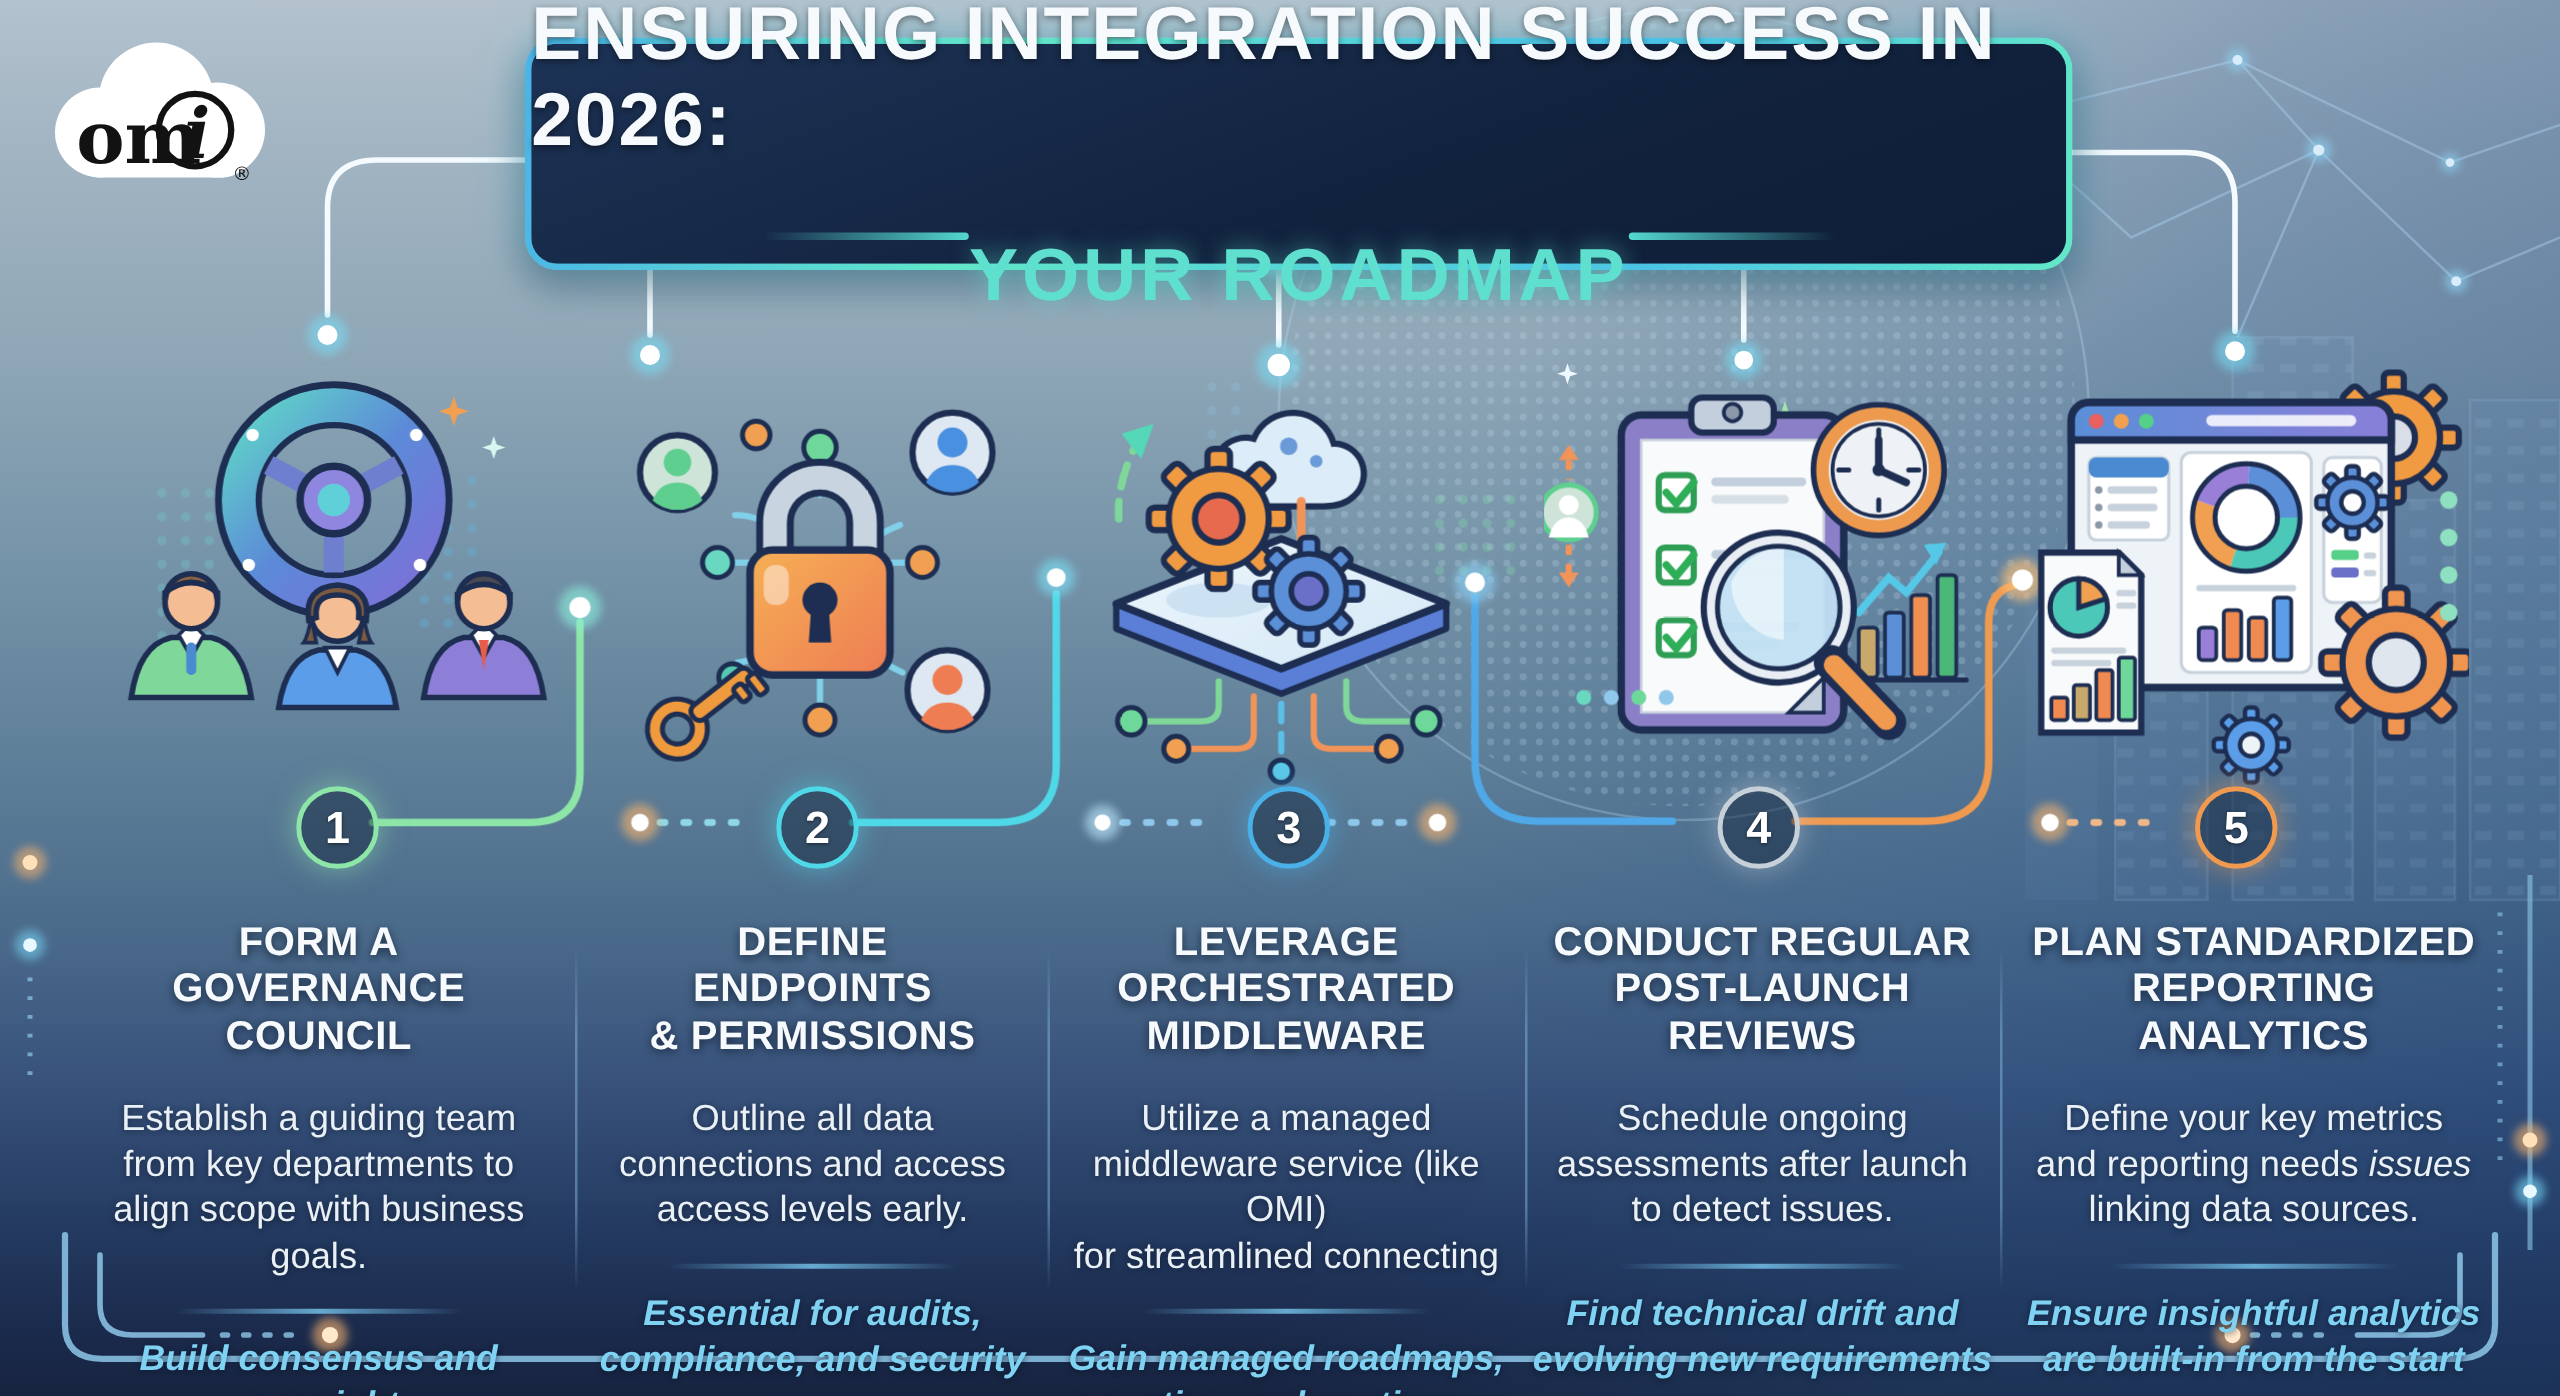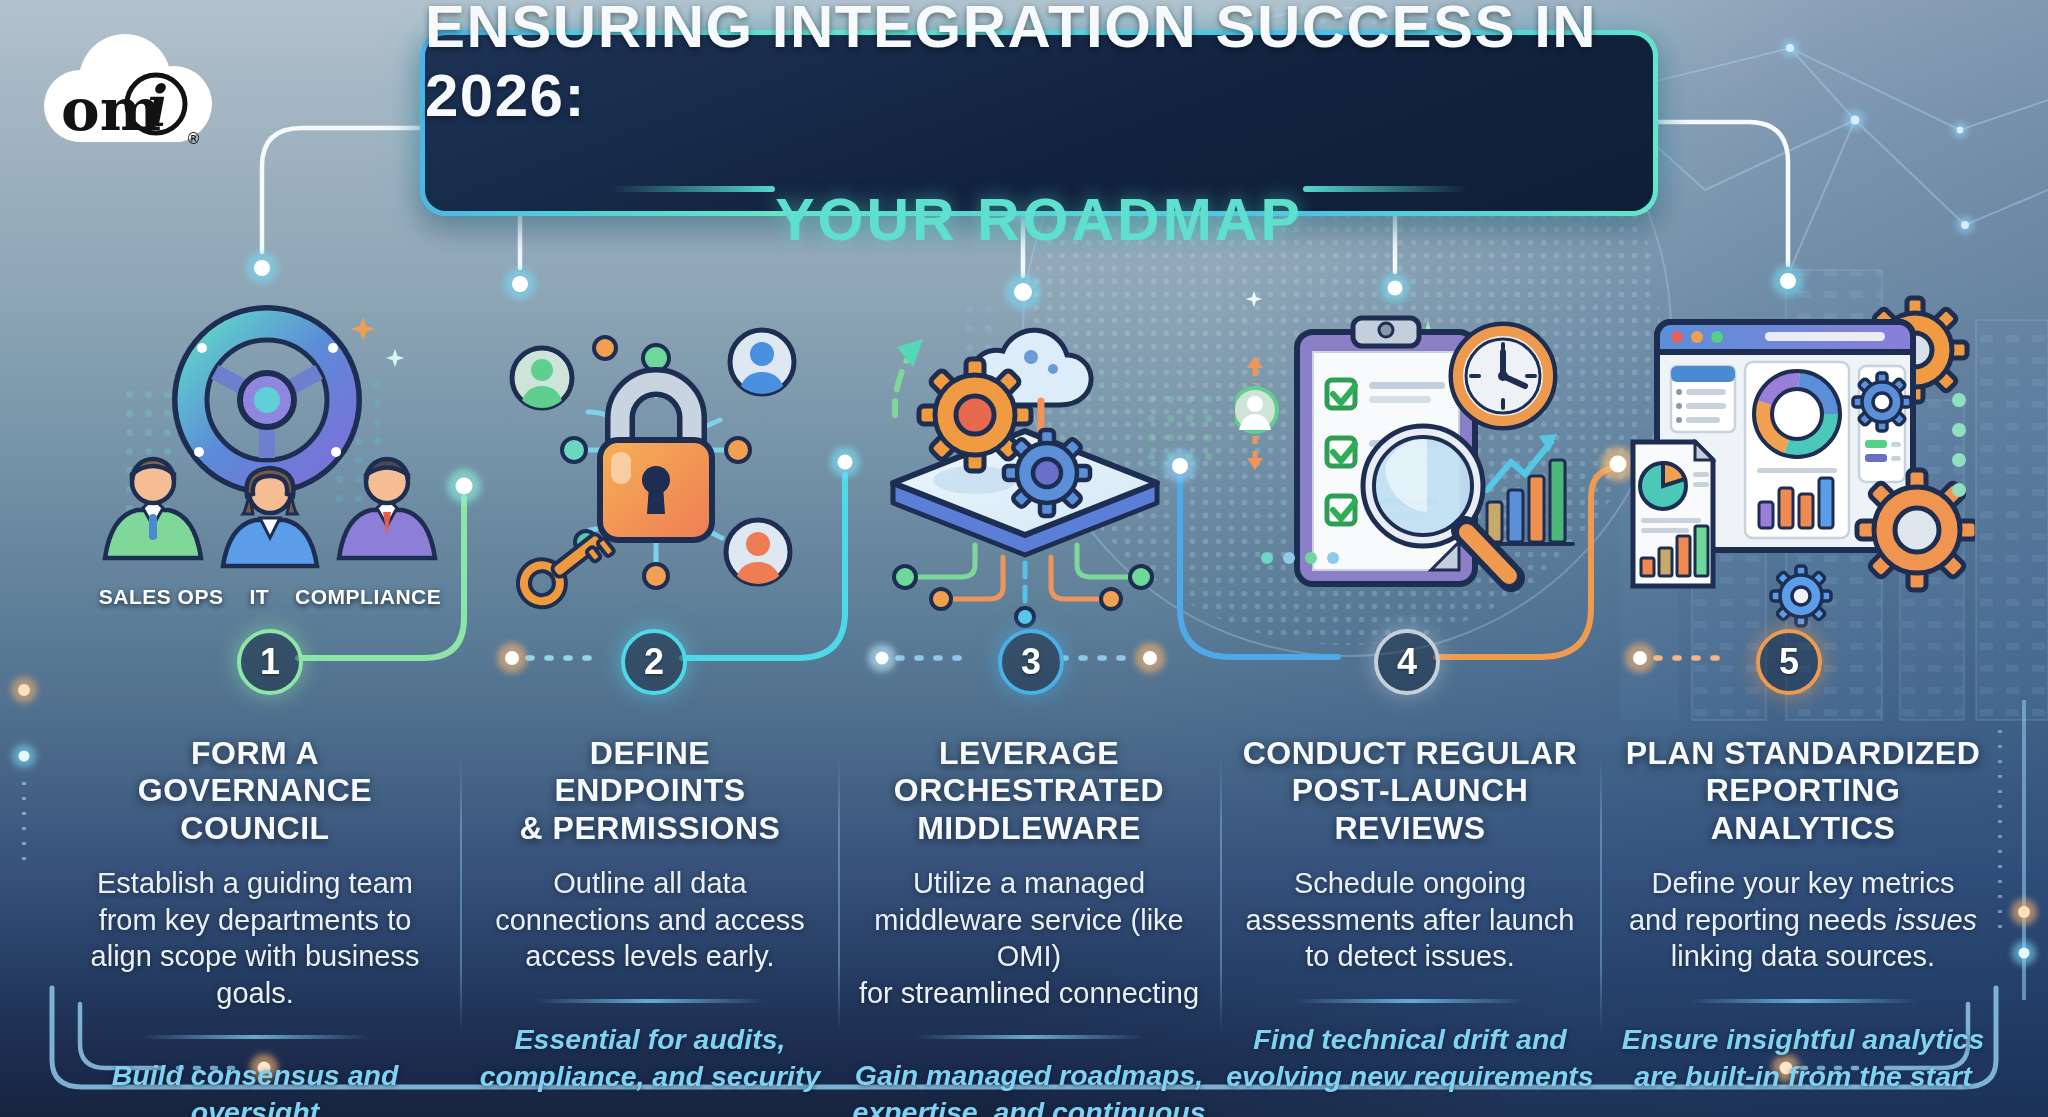--- a/index.html
+++ b/index.html
@@ -49,21 +49,21 @@
 
   
   .icon-slot{position:absolute;}
   .team-labels{position:absolute;left:60px;top:585px;width:420px;display:flex;gap:26px;justify-content:center;}
   .team-label{color:#fff;font-size:21px;font-weight:bold;letter-spacing:.5px;text-shadow:0 2px 5px rgba(10,25,45,.8);}
 
   
   .col{position:absolute;top:735px;display:flex;flex-direction:column;align-items:center;text-align:center;}
   .step-title{color:#f7fafc;font-size:32px;font-weight:bold;line-height:1.17;letter-spacing:.5px;
     white-space:pre-line;text-shadow:0 2px 8px rgba(8,18,35,.7);}
-  .step-body{margin-top:18px;color:#e9f0f6;font-size:29px;line-height:1.26;white-space:pre-line;
+  .step-body{margin-top:30px;color:#e9f0f6;font-size:29px;line-height:1.26;white-space:pre-line;
     text-shadow:0 1px 5px rgba(8,18,35,.6);}
   .step-body em{font-style:italic;}
   .mini-divider{margin-top:24px;width:230px;height:4px;border-radius:2px;
     background:linear-gradient(90deg,rgba(90,180,230,0),rgba(120,200,240,.8),rgba(90,180,230,0));}
   .step-note{margin-top:18px;color:#7fd2f2;font-size:28.5px;font-weight:bold;font-style:italic;line-height:1.3;white-space:pre-line;
     text-shadow:0 1px 5px rgba(8,18,35,.6);}
   .col-divider{position:absolute;top:758px;width:2px;height:275px;
     background:linear-gradient(180deg,rgba(140,195,235,0),rgba(140,195,235,.45) 25%,rgba(140,195,235,.45) 75%,rgba(140,195,235,0));}
 </style>
 </head>
@@ -301,25 +301,20 @@
         <path d="M154,194 q-3,16 -6,20 l10,0 z M196,194 q3,16 6,20 l-10,0 z" fill="#7a5a40" stroke-width="3"></path>
       </g>
       <g stroke="#1d2e52" stroke-width="4.5">
         <path d="M244,258 Q250,216 276,210 L308,210 Q334,216 340,258 Z" fill="#8d7fd8"></path>
         <path d="M282,208 L292,226 L302,208 L296,202 L288,202 Z" fill="#ffffff" stroke-width="3"></path>
         <path d="M288,212 l4,24 l4,-24 z" fill="#e85c4a" stroke="none"></path>
         <circle cx="292" cy="182" r="21" fill="#f4bd93"></circle>
         <path d="M271,180 a21,21 0 0 1 42,0 l0,-5 q-21,-15 -42,0 z" fill="#4a4a52"></path>
       </g>
     </svg>
-  </div>
-  <div class="team-labels">
-    <span class="team-label">SALES OPS</span>
-    <span class="team-label">IT</span>
-    <span class="team-label">COMPLIANCE</span>
   </div>
 
   <div class="icon-slot" style="left:490px;top:300px;width:330px;height:330px;">
     <svg width="330" height="330" viewBox="0 0 330 330">
       <defs>
         <linearGradient id="lg" x1="0" y1="0" x2="1" y2="1">
           <stop offset="0" stop-color="#f6b055"></stop>
             <stop offset="1" stop-color="#ee7d54"></stop>
         </linearGradient>
         <clipPath id="av1">

